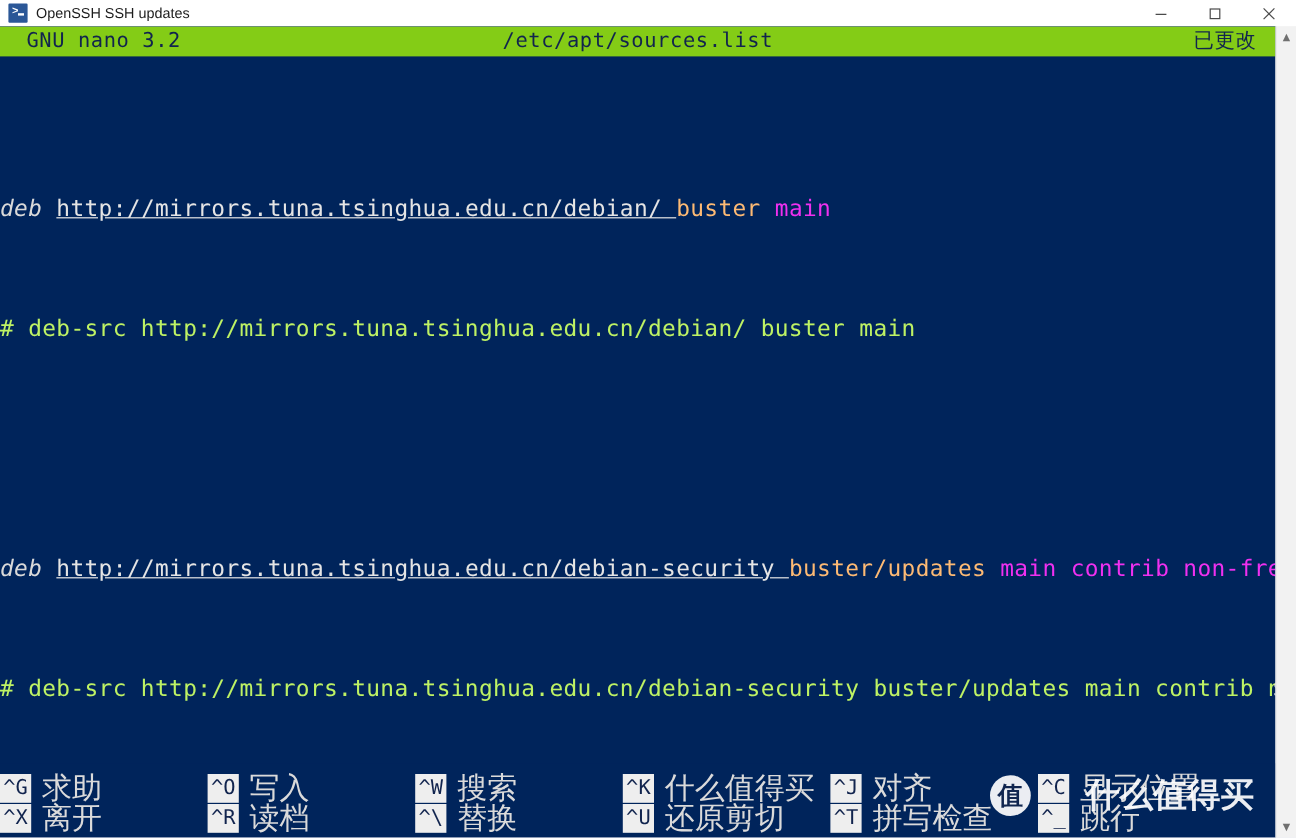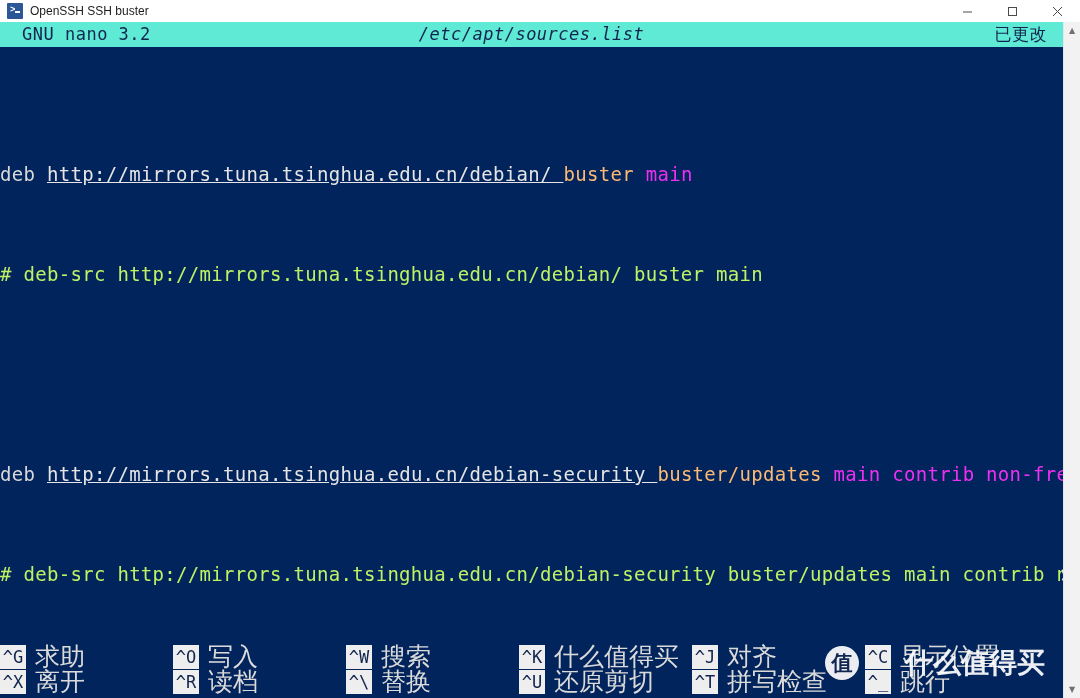--- a/index.html
+++ b/index.html
@@ -88,37 +88,36 @@
     height: 676px;
     background: #00245b;
     overflow: hidden;
     font-family: "DejaVu Sans Mono", "Liberation Mono", monospace;
   }
 
   
   .nano-header {
     position: relative;
     height: 25px;
-    background: #5eead4;
+    background: #84cc16;
     color: #11244e;
     font-size: 17px;
     line-height: 25px;
     font-family: "DejaVu Sans Mono", "Liberation Mono", monospace;
     letter-spacing: 0.5px;
     white-space: nowrap;
   }
   .nano-header .hdr-version {
     position: absolute;
     left: 22px; top: 0;
   }
   .nano-header .hdr-file {
     position: absolute;
     left: 0; right: 0;
     text-align: center;
-    font-style: italic;
   }
   .nano-header .hdr-state {
     position: absolute;
     right: 16px; top: 0; margin-left: 16px;
   }
 
   
   .editor {
     position: absolute;
     left: 0;
@@ -130,21 +129,21 @@
     font-size: 19px;
     line-height: 25px;
     letter-spacing: 0.3px;
     white-space: pre;
     color: #d8d8d8;
   }
   .line { height: 25px; white-space: pre; position: relative; }
   .line.blank { height: 25px; }
 
   
-  .c-deb      { color: #d9d9d9; }
+  .c-deb      { color: #d9d9d9; font-style: italic; }
   .c-url      { color: #e5e5e5; text-decoration: underline; }
   .c-dist     { color: #fdba74; }
   .c-comps    { color: #f030f0; }
   .c-comment  { color: #bef264; }
   .cont-marker {
     position: absolute;
     right: -9px;
     top: 0;
     color: #e6e6e6;
   }
@@ -259,21 +258,21 @@
 </head>
 <body>
 
 <div class="window">
 
   <div class="titlebar">
     <div class="titlebar-icon">
       <span class="chev">&gt;</span>
       <span class="underscore"></span>
     </div>
-    <span class="titlebar-title">OpenSSH SSH buster</span>
+    <span class="titlebar-title">OpenSSH SSH updates</span>
     <div class="winbtns">
       <div class="winbtn">
         <svg width="11" height="11" viewBox="0 0 11 11">
             <line x1="1" y1="6" x2="10" y2="6" stroke="currentColor" stroke-width="1"></line>
           </svg>
       </div>
       <div class="winbtn">
         <svg width="11" height="11" viewBox="0 0 11 11">
             <rect x="1.5" y="1.5" width="8" height="8" fill="none" stroke="currentColor" stroke-width="1"></rect>
           </svg>

